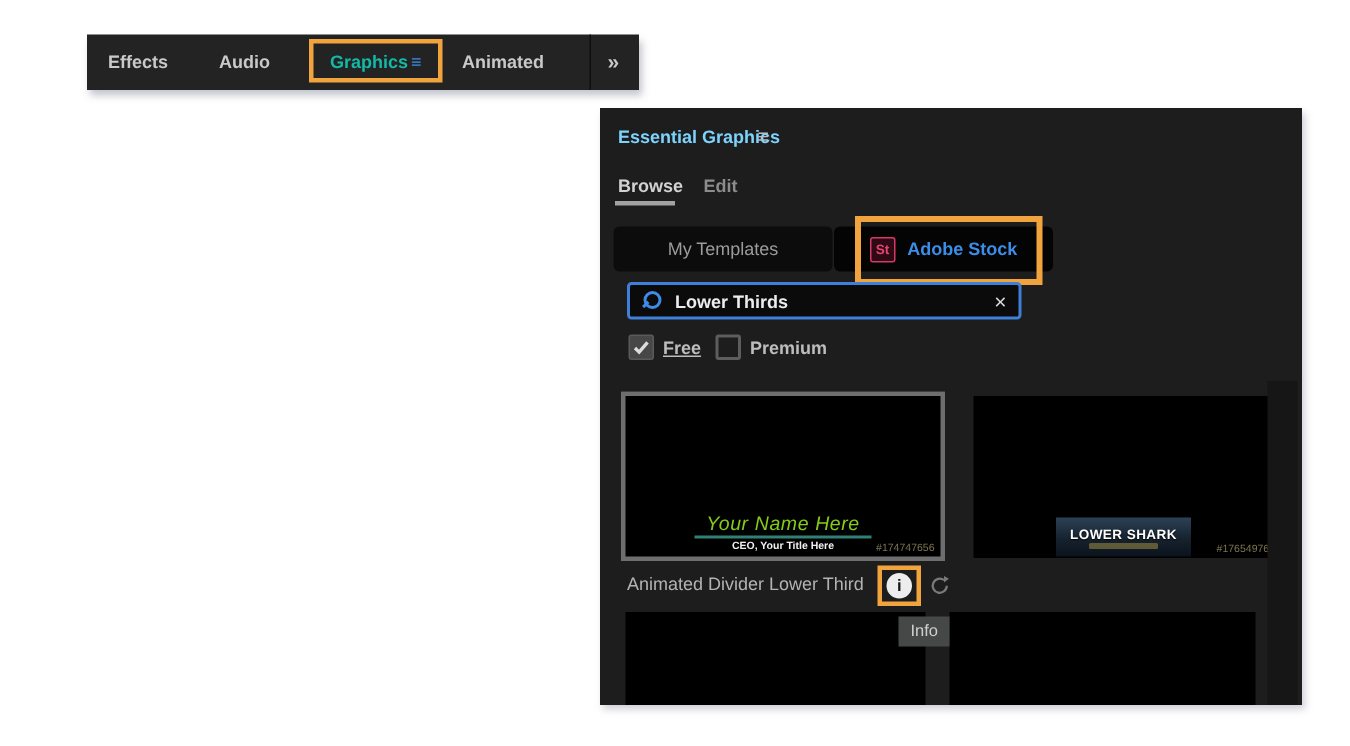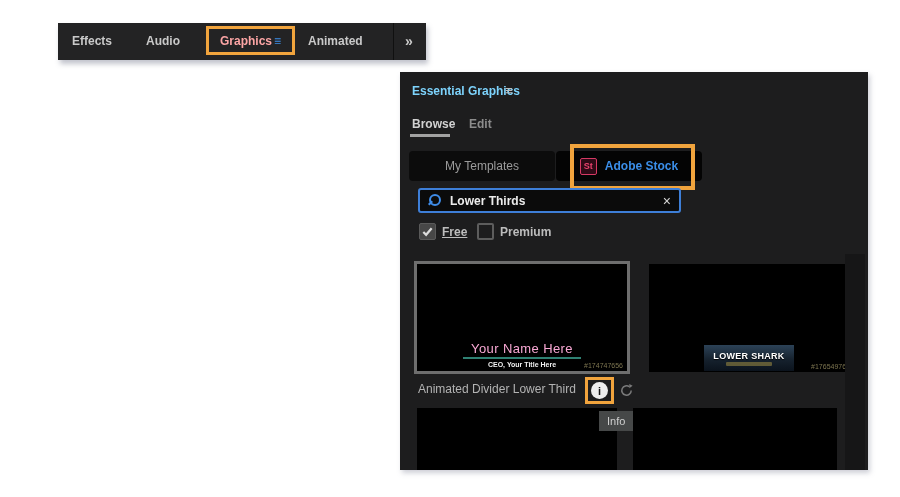--- a/index.html
+++ b/index.html
@@ -4,21 +4,21 @@
 <style>
   * { margin:0; padding:0; box-sizing:border-box; }
   body { background:#ffffff; font-family:"Liberation Sans", sans-serif; }
   .page { position:relative; width:900px; height:497px; background:#ffffff; overflow:hidden; }
 
   
   .tabbar { position:absolute; left:28px; top:23px; width:368px; height:37px;
             background:#232324; box-shadow:2px 4px 5px rgba(120,124,145,.45);margin-left:30px; }
   .tabbar .tab { position:absolute; top:0; line-height:37px; font-size:12px; font-weight:600;
                  color:#c9c9c9; cursor:default; white-space:nowrap; }
-  .tabbar .tab.active { color:#fca5a5; }
+  .tabbar .tab.active { color:#14b8a6; }
   .tabbar .menu-glyph { position:absolute; top:0; line-height:37px; font-size:12px;
                         color:#3b8ee8; font-weight:700; }
   .tabbar .divider { position:absolute; left:335px; top:0; width:1px; height:37px; background:#101010; }
   .tabbar .overflow { position:absolute; left:347px; top:0; line-height:37px; font-size:14px;
                       font-weight:700; color:#c9c9c9; }
   .hl { position:absolute; border:3px solid #f1a43d; }
   .hl-graphics { left:148px; top:3px; width:89px; height:29px; }
 
   
   .panel { position:absolute; left:400px; top:72px; width:468px; height:398px;
@@ -61,21 +61,21 @@
   .cb-premium { left:77px; background:transparent; border:2px solid #5d5d5d; }
   .cb-label { position:absolute; top:153px; font-size:12px; font-weight:600; color:#bdbdbd; }
   .lbl-free { left:42px;text-decoration:underline; }
   .lbl-premium { left:100px; }
 
   
   .thumb { position:absolute; background:#000; }
   .thumb-sel { left:14px; top:189px; width:216px; height:113px; border:3px solid #6e6e6e;
                display:flex; flex-direction:column; justify-content:flex-end; align-items:center;
                padding-bottom:3px; }
-  .lt-name { color:#f9a8d4; font-size:13px; font-weight:400; letter-spacing:.4px; }
+  .lt-name { color:#84cc16; font-size:13px; font-weight:400; letter-spacing:.4px;font-style:italic; }
   .lt-line { width:118px; height:2px; background:#2f8173; margin:1px 0 2px; }
   .lt-title { color:#f0f0f0; font-size:7px; font-weight:700; }
   .stock-id { position:absolute; right:4px; bottom:2px; font-size:7px; color:#7d7550; }
 
   .thumb-2 { left:249px; top:192px; width:205px; height:108px; }
   .banner { position:absolute; left:55px; bottom:1px; width:90px; height:26px;
             background:linear-gradient(180deg,#2c4257 0%,#16222e 55%,#0b131d 100%);
             display:flex; flex-direction:column; align-items:center; justify-content:center; }
   .banner-title { color:#ffffff; font-size:9px; font-weight:700; letter-spacing:.3px;
                   text-shadow:0 1px 1px #000; }

